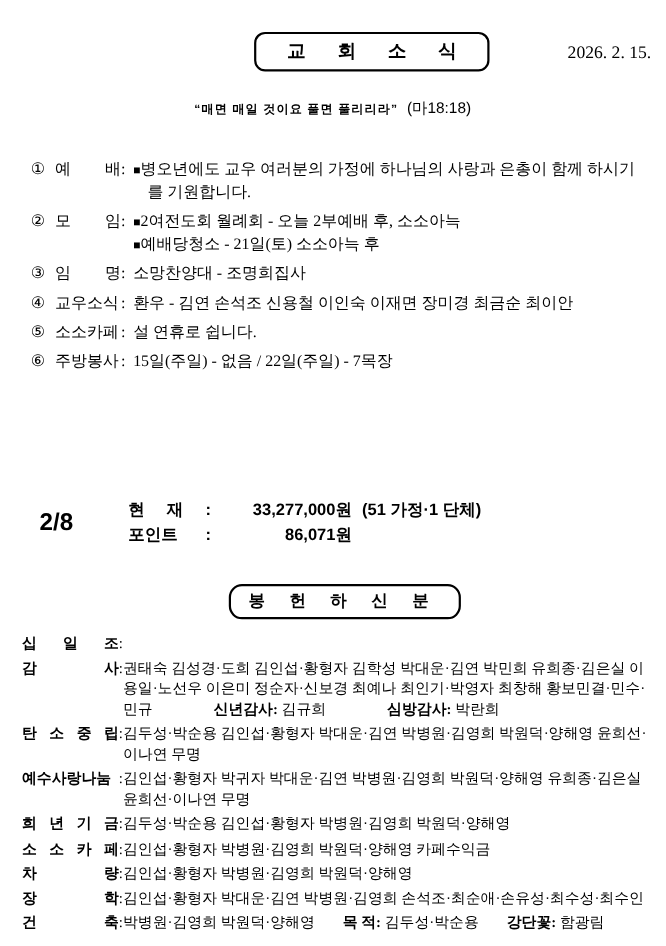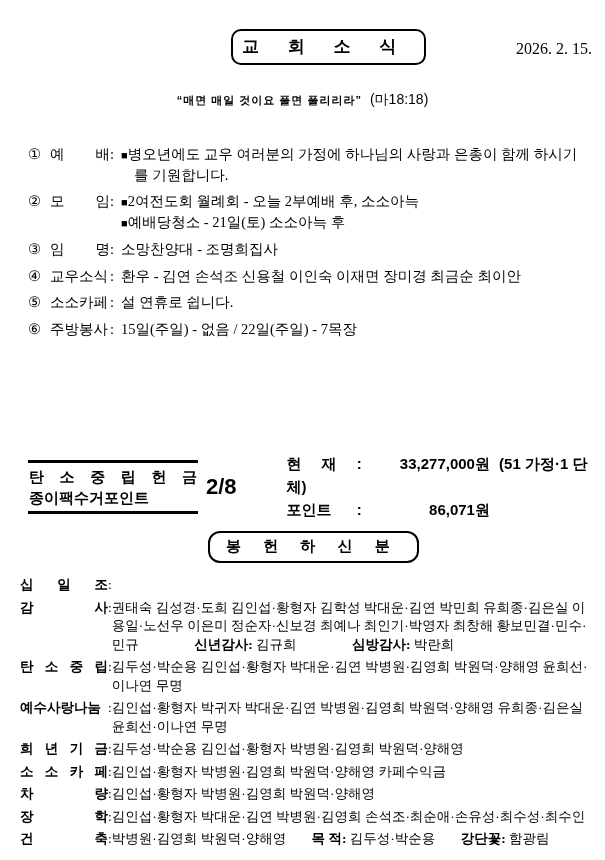--- a/index.html
+++ b/index.html
@@ -1,21 +1,21 @@
 <!DOCTYPE html>
 <html><head>
 <meta charset="utf-8">
 <style>
   html,body { margin:0; padding:0; background:#fff; }
   body { width:605px; height:860px; font-family:"Liberation Serif", serif; color:#000; }
   .page { position:relative; width:605px; height:860px; overflow:hidden; background:#fff; }
 
   
   .title-box { position:absolute; left:231px; top:29px; border:2px solid #000; border-radius:10px;
-               padding:4px 16px 5px 9px; font-family:"Liberation Sans", sans-serif; font-weight:bold;
+               padding:4px 16px 5px 28px; font-family:"Liberation Sans", sans-serif; font-weight:bold;
                font-size:17px; letter-spacing:12px; }
   .date { position:absolute; right:13px; top:40px; font-size:16px; }
 
   
   .verse { position:absolute; top:90px; left:0; width:100%; text-align:center; }
   .verse .q { font-family:"Liberation Sans", sans-serif; font-weight:bold; font-size:11px; letter-spacing:1px; }
   .verse .r { font-family:"Liberation Sans", sans-serif; font-size:14px; margin-left:4px; }
 
   
   .announcements { position:absolute; top:145px; left:28px; right:14px; font-size:14.5px; line-height:19.5px; }
@@ -113,24 +113,20 @@
     <div class="item">
       <span class="num">⑥</span>
       <span class="label">주방봉사</span>
       <span class="colon">:</span>
       <div class="content">15일(주일) - 없음 / 22일(주일) - 7목장</div>
     </div>
 
   </div>
 
   <div class="carbon">
-    <div class="cn-box">
-      <div class="cn-line">탄 소 중 립 헌 금</div>
-      <div class="cn-line">종이팩수거포인트</div>
-    </div>
     <div class="fraction">2/8</div>
     <div class="cn-rows">
       <div>
         <span class="cn-label">현 재</span>
         <span class="cn-colon">:</span>
         <span class="cn-value">33,277,000원</span>
         <span class="cn-note">(51 가정·1 단체)</span>
       </div>
       <div>
         <span class="cn-label">포인트</span>

